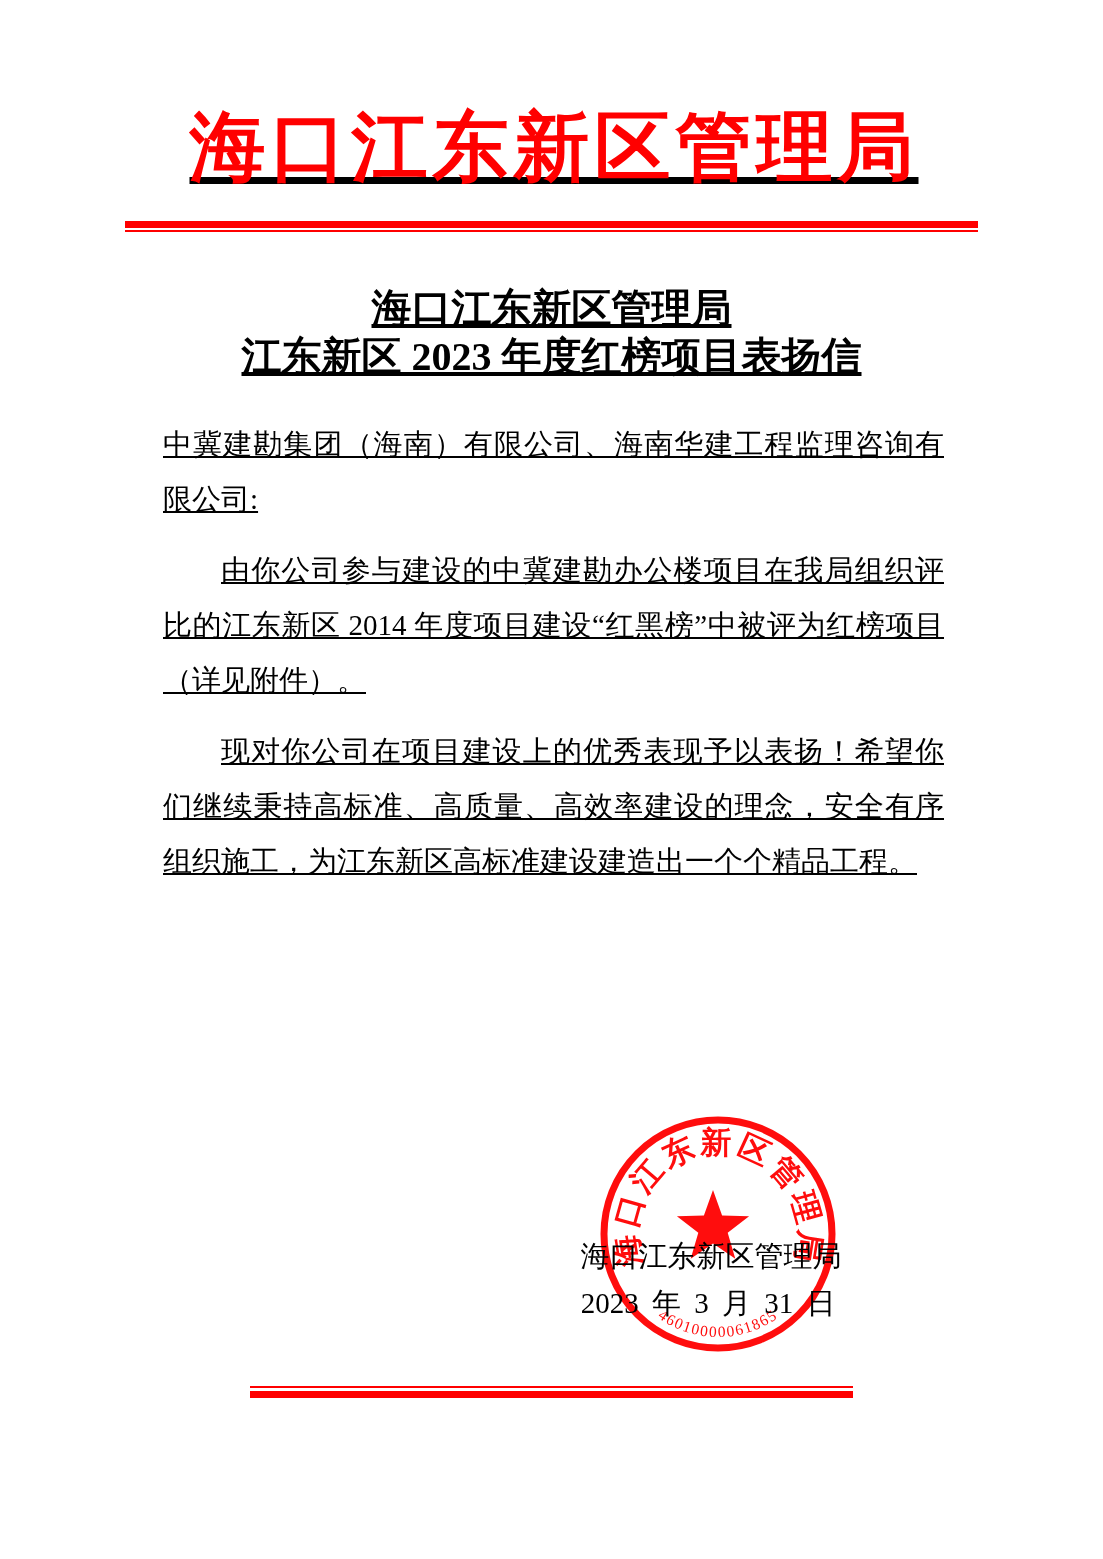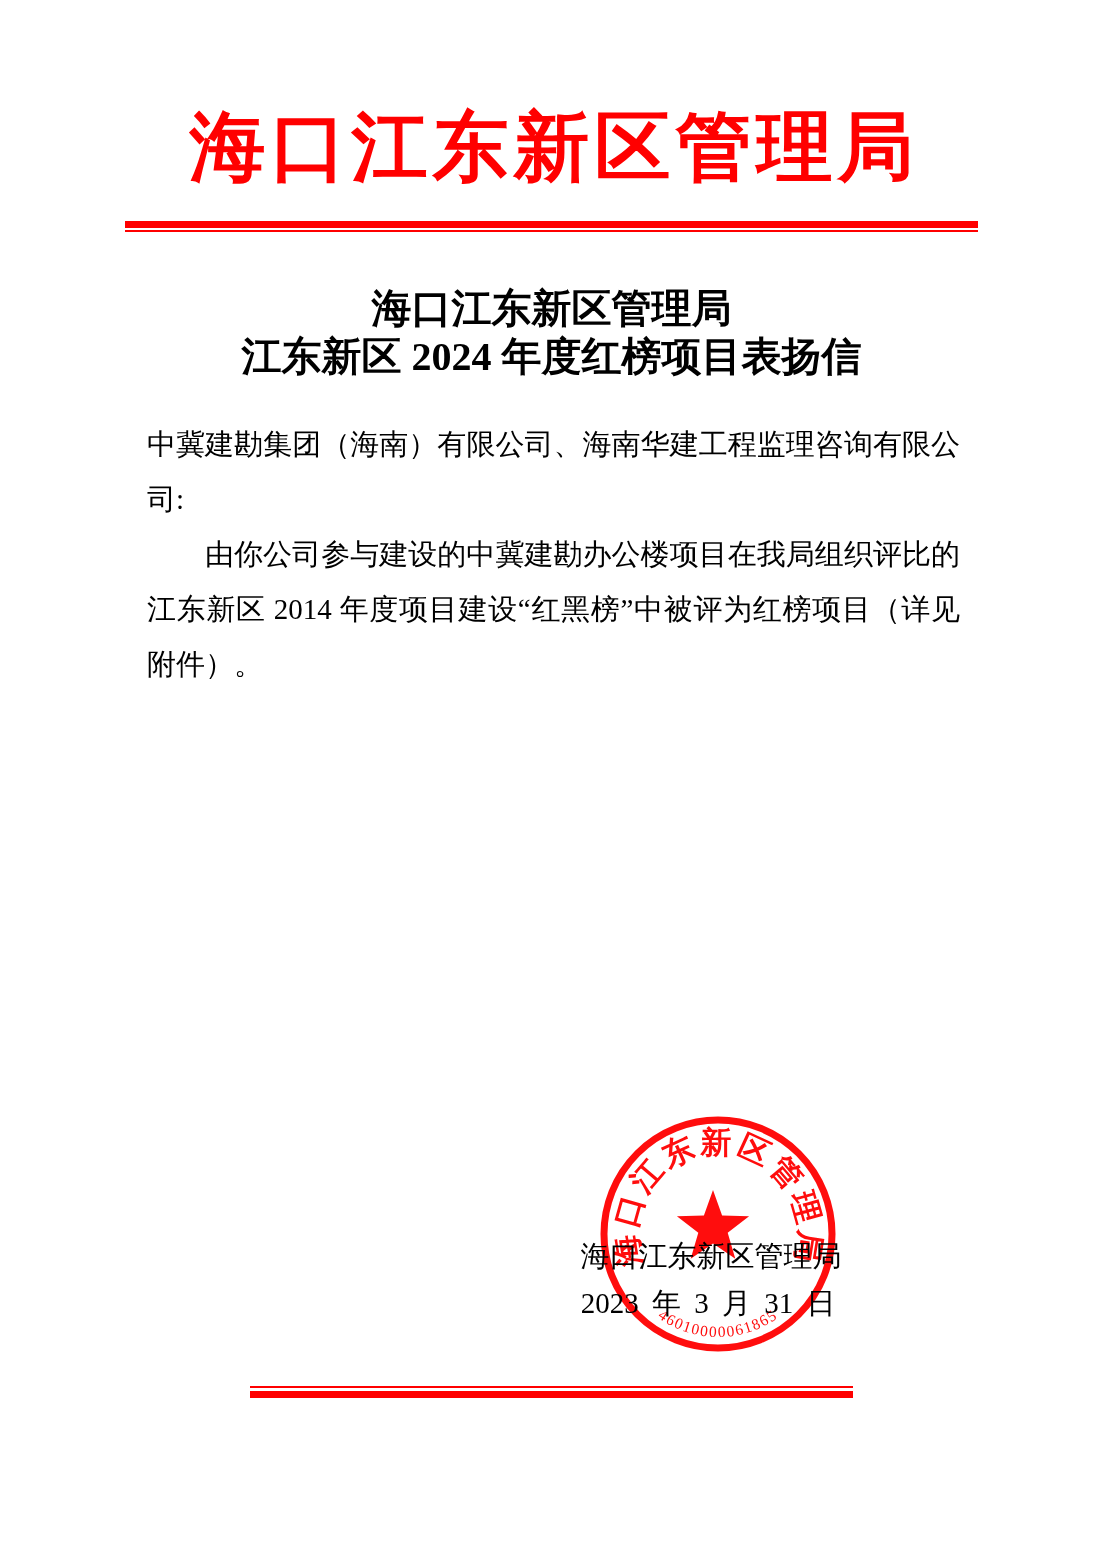--- a/index.html
+++ b/index.html
@@ -9,20 +9,21 @@
   }
   html,body{margin:0;padding:0;background:#ffffff;}
   .page{
     position:relative;
     width:1103px;
     height:1559px;
     background:var(--paper);
     overflow:hidden;
     font-family:"Liberation Serif","DejaVu Serif",serif;
     color:var(--ink);
+    text-decoration:underline;
   }
   
   .letterhead{
     margin:0;
     padding-top:100px;
     text-align:center;
     font-size:76px;
     line-height:94px;
     font-weight:bold;
     color:var(--accent);
@@ -47,21 +48,21 @@
     color:var(--ink);
   }
   
   .letter-body{
     margin:36px 143px 0 147px;
     font-size:29px;
     line-height:55px;
     text-align:justify;
     text-justify:inter-ideograph;
   }
-  .letter-body p{margin:0;}
+  .letter-body p{margin:16px;}
   .letter-body p.indent{text-indent:2em;}
   
   .sig-org{
     position:absolute;
     top:1240px;left:711px;
     transform:translateX(-50%);
     font-size:29px;line-height:32px;
     white-space:nowrap;
   }
   .sig-date{
@@ -103,26 +104,27 @@
 
   <h1 class="letterhead">海口江东新区管理局</h1>
 
   <div class="double-rule rule-top">
     <div class="thick"></div>
     <div class="thin"></div>
   </div>
 
   <div class="doc-title">
     <div>海口江东新区管理局</div>
-    <div>江东新区 2024 年度红榜项目表扬信</div>
+    <div>江东新区 2023 年度红榜项目表扬信</div>
   </div>
 
   <div class="letter-body">
     <p>中冀建勘集团（海南）有限公司、海南华建工程监理咨询有限公司:</p>
     <p class="indent">由你公司参与建设的中冀建勘办公楼项目在我局组织评比的江东新区 2014 年度项目建设“红黑榜”中被评为红榜项目（详见附件）。</p>
+    <p class="indent">现对你公司在项目建设上的优秀表现予以表扬！希望你们继续秉持高标准、高质量、高效率建设的理念，安全有序组织施工，为江东新区高标准建设建造出一个个精品工程。</p>
   </div>
 
   <div class="sig-org">海口江东新区管理局</div>
   <div class="sig-date">2023 年 3 月 31 日</div>
 
   <svg class="seal" viewBox="0 0 260 260" xmlns="http://www.w3.org/2000/svg">
     <defs>
       <path id="sealArcTop" d="M 59.85 170.5 A 81 81 0 1 1 200.15 170.5"></path>
       <path id="sealArcBottom" d="M 40.8 181.5 A 103 103 0 0 0 219.2 181.5"></path>
     </defs>

